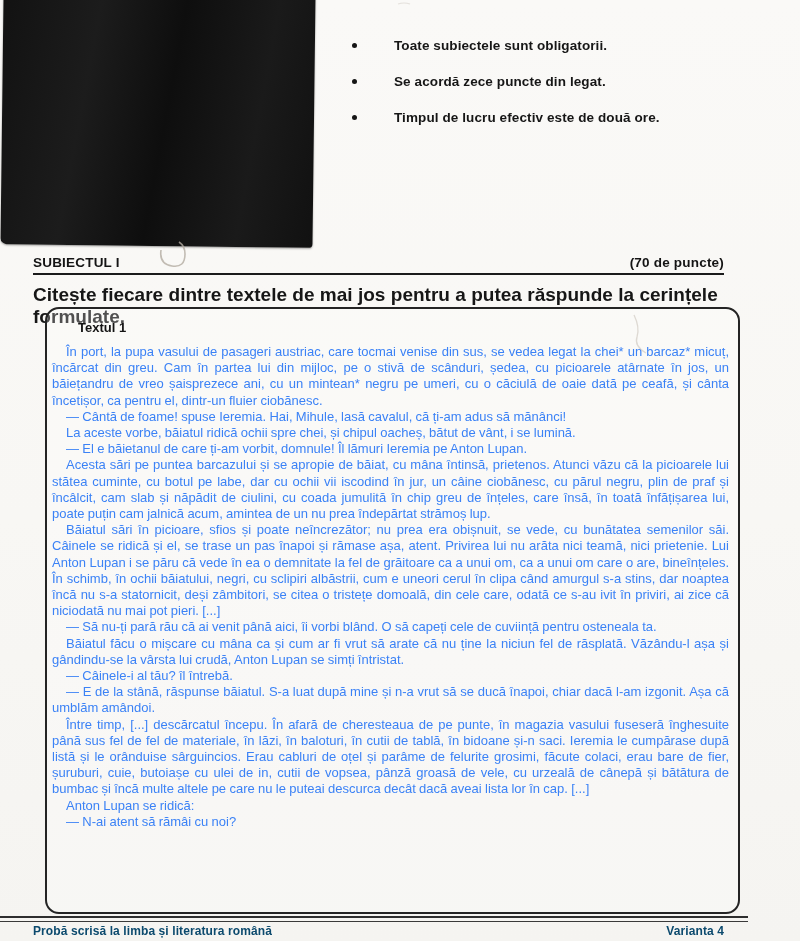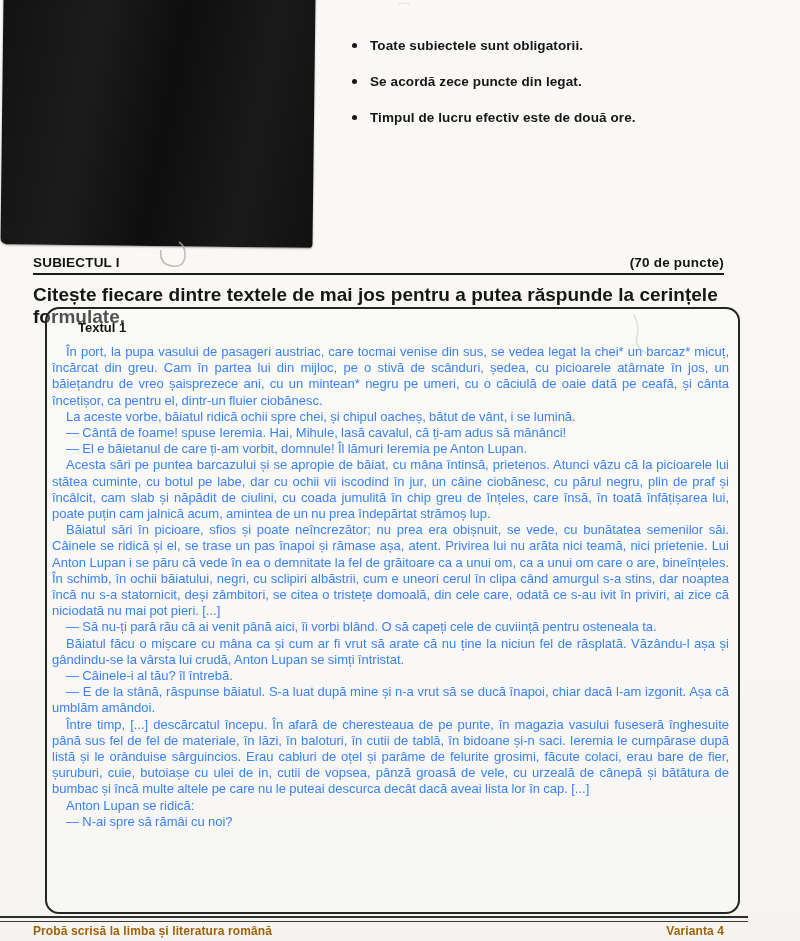--- a/index.html
+++ b/index.html
@@ -11,21 +11,21 @@
   .page{position:absolute;inset:0;}
   
   .redaction{
     position:absolute;left:2px;top:-5px;width:312px;height:251px;
     background:linear-gradient(100deg,#121212 0%,#1c1c1c 28%,#0e0e0e 52%,#1a1a1a 78%,#111 100%);
     transform:rotate(0.7deg);transform-origin:50% 50%;
     border-radius:1px 2px 4px 6px;box-shadow:0 1px 2px rgba(0,0,0,.35);
   }
   
   .notice{position:absolute;left:352px;top:38px;margin:0;padding:0;list-style:none;width:420px;}
-  .notice li{display:flex;align-items:flex-start;margin-bottom:21px;font-weight:bold;font-size:13.5px;letter-spacing:.1px;color:#161616;}
+  .notice li{display:flex;align-items:flex-start;margin-bottom:21px;font-weight:bold;font-size:13.5px;letter-spacing:.1px;color:#161616;gap:24px;}
   .bullet-dot{width:5px;height:5px;border-radius:50%;background:#151515;margin:5px 13px 0 0;flex:none;}
   
   .subject-row{
     position:absolute;left:33px;top:255px;width:691px;
     display:flex;justify-content:space-between;align-items:center;
     font-weight:bold;font-size:13.5px;letter-spacing:.2px;color:#141414;
     border-bottom:2.5px solid #1b1b1b;padding-bottom:3px;
   }
   .instruction{position:absolute;left:33px;top:284px;width:700px;font-weight:bold;font-size:19px;letter-spacing:.02px;color:#161616;}
   
@@ -33,21 +33,21 @@
     position:absolute;left:45px;top:307px;width:695px;height:607px;
     border:2.5px solid #242424;border-radius:14px;box-sizing:border-box;
     padding:7px 9px 0 5px;background:rgba(255,255,255,.25);
   }
   .text-title{font-weight:bold;font-size:13px;color:#141414;margin:4px 0 9px 26px;}
   .para{margin:0;font-size:13px;line-height:16.2px;text-align:justify;text-indent:14px;word-spacing:-0.3px;color:#3b82f6;}
   
   .pencil-layer{position:absolute;inset:0;pointer-events:none;}
   
   .footer-rule{position:absolute;left:0;top:916px;width:748px;height:2.5px;border-top:2.5px solid #2e2e2e;border-bottom:1.5px solid #3a3a3a;}
-  .footer{position:absolute;left:33px;top:924px;width:691px;display:flex;justify-content:space-between;font-size:12px;font-weight:bold;color:#a16207;letter-spacing:.1px;}
+  .footer{position:absolute;left:33px;top:924px;width:691px;display:flex;justify-content:space-between;font-size:12px;font-weight:bold;color:#0c4a6e;letter-spacing:.1px;}
 </style>
 </head>
 <body>
 
 <div class="page">
 
   <div class="redaction"></div>
 
   <ul class="notice">
 
@@ -73,44 +73,44 @@
   </div>
 
   <div class="instruction">Citește fiecare dintre textele de mai jos pentru a putea răspunde la cerințele formulate.</div>
 
   <div class="text-box">
     <div class="text-title">Textul 1</div>
     <div class="paragraphs">
 
         <p class="para">În port, la pupa vasului de pasageri austriac, care tocmai venise din sus, se vedea legat la chei* un barcaz* micuț, încărcat din greu. Cam în partea lui din mijloc, pe o stivă de scânduri, ședea, cu picioarele atârnate în jos, un băiețandru de vreo șaisprezece ani, cu un mintean* negru pe umeri, cu o căciulă de oaie dată pe ceafă, și cânta încetișor, ca pentru el, dintr-un fluier ciobănesc.</p>
 
+        <p class="para">— Cântă de foame! spuse Ieremia. Hai, Mihule, lasă cavalul, că ți-am adus să mănânci!</p>
+
         <p class="para">La aceste vorbe, băiatul ridică ochii spre chei, și chipul oacheș, bătut de vânt, i se lumină.</p>
-
-        <p class="para">— Cântă de foame! spuse Ieremia. Hai, Mihule, lasă cavalul, că ți-am adus să mănânci!</p>
 
         <p class="para">— El e băietanul de care ți-am vorbit, domnule! Îl lămuri Ieremia pe Anton Lupan.</p>
 
         <p class="para">Acesta sări pe puntea barcazului și se apropie de băiat, cu mâna întinsă, prietenos. Atunci văzu că la picioarele lui stătea cuminte, cu botul pe labe, dar cu ochii vii iscodind în jur, un câine ciobănesc, cu părul negru, plin de praf și încâlcit, cam slab și năpădit de ciulini, cu coada jumulită în chip greu de înțeles, care însă, în toată înfățișarea lui, poate puțin cam jalnică acum, amintea de un nu prea îndepărtat strămoș lup.</p>
 
         <p class="para">Băiatul sări în picioare, sfios și poate neîncrezător; nu prea era obișnuit, se vede, cu bunătatea semenilor săi. Câinele se ridică și el, se trase un pas înapoi și rămase așa, atent. Privirea lui nu arăta nici teamă, nici prietenie. Lui Anton Lupan i se păru că vede în ea o demnitate la fel de grăitoare ca a unui om, ca a unui om care o are, bineînțeles. În schimb, în ochii băiatului, negri, cu sclipiri albăstrii, cum e uneori cerul în clipa când amurgul s-a stins, dar noaptea încă nu s-a statornicit, deși zâmbitori, se citea o tristețe domoală, din cele care, odată ce s-au ivit în priviri, ai zice că niciodată nu mai pot pieri. [...]</p>
 
         <p class="para">— Să nu-ți pară rău că ai venit până aici, îi vorbi blând. O să capeți cele de cuviință pentru osteneala ta.</p>
 
         <p class="para">Băiatul făcu o mișcare cu mâna ca și cum ar fi vrut să arate că nu ține la niciun fel de răsplată. Văzându-l așa și gândindu-se la vârsta lui crudă, Anton Lupan se simți întristat.</p>
 
         <p class="para">— Câinele-i al tău? îl întrebă.</p>
 
         <p class="para">— E de la stână, răspunse băiatul. S-a luat după mine și n-a vrut să se ducă înapoi, chiar dacă l-am izgonit. Așa că umblăm amândoi.</p>
 
 
         <p class="para">Între timp, [...] descărcatul începu. În afară de cheresteaua de pe punte, în magazia vasului fuseseră înghesuite până sus fel de fel de materiale, în lăzi, în baloturi, în cutii de tablă, în bidoane și-n saci. Ieremia le cumpărase după listă și le orânduise sârguincios. Erau cabluri de oțel și parâme de felurite grosimi, făcute colaci, erau bare de fier, șuruburi, cuie, butoiașe cu ulei de in, cutii de vopsea, pânză groasă de vele, cu urzeală de cânepă și bătătura de bumbac și încă multe altele pe care nu le puteai descurca decât dacă aveai lista lor în cap. [...]</p>
 
         <p class="para">Anton Lupan se ridică:</p>
 
-        <p class="para">— N-ai spre să rămâi cu noi?</p>
+        <p class="para">— N-ai atent să rămâi cu noi?</p>
       </div>
   </div>
 
   <svg class="pencil-layer" width="800" height="941" viewBox="0 0 800 941">
     <path d="M161 250 q -2 14 11 16 q 13 2 13 -12 q 0 -8 -6 -12" fill="none" stroke="#b3aba1" stroke-width="1.6" opacity="0.8"></path>
     <path d="M634 315 q 6 12 3 22 q -3 9 9 16" fill="none" stroke="#c4bdb4" stroke-width="1.3" opacity="0.55"></path>
     <path d="M398 4 q 6 -2 12 0" fill="none" stroke="#cfc9c1" stroke-width="1.2" opacity="0.5"></path>
   </svg>
 
   <div class="footer-rule"></div>

